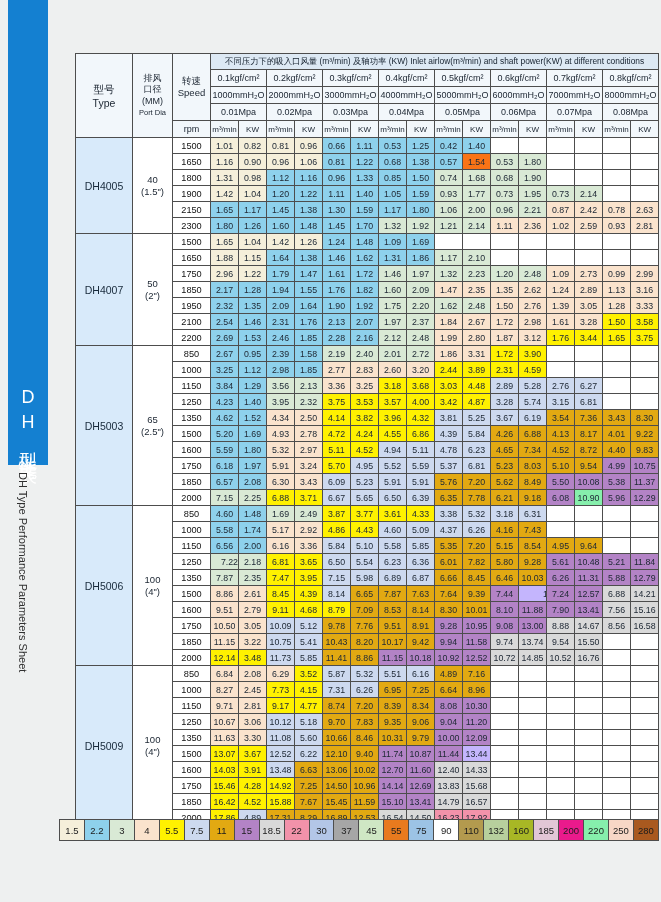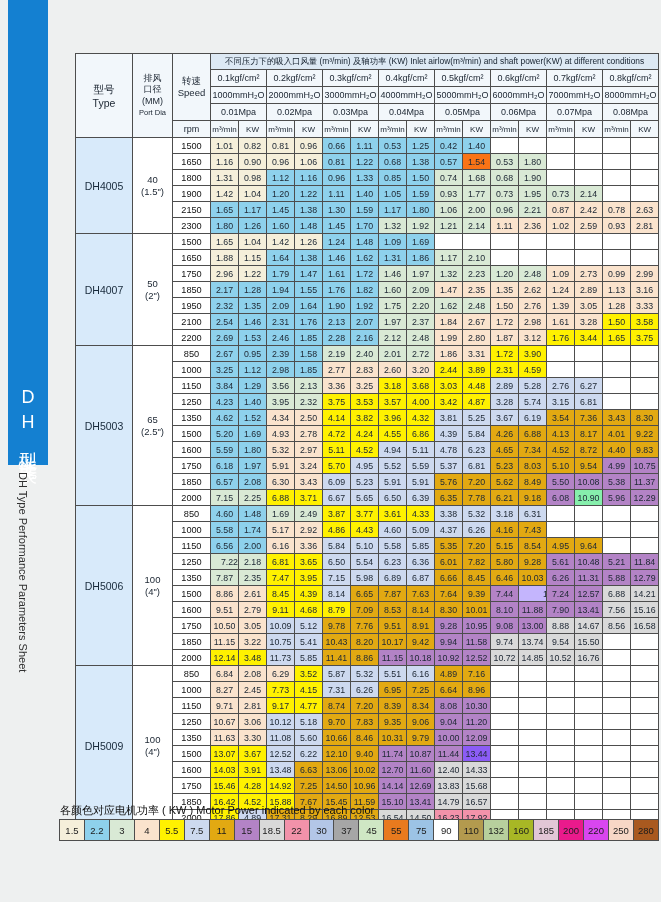--- a/index.html
+++ b/index.html
@@ -865,21 +865,21 @@
             <td class="rpm">1500</td>
             <td style="background: rgb(255, 241, 0);">13.07</td>
             <td style="background: rgb(255, 241, 0);">3.67</td>
             <td style="background: rgb(205, 217, 239);">12.52</td>
             <td style="background: rgb(205, 217, 239);">6.22</td>
             <td style="background: rgb(226, 169, 18);">12.10</td>
             <td style="background: rgb(226, 169, 18);">9.40</td>
             <td style="background: rgb(179, 131, 198);">11.74</td>
             <td style="background: rgb(179, 131, 198);">10.87</td>
             <td style="background: rgb(179, 131, 198);">11.44</td>
-            <td style="background: #8b5cf6; margin-left: 32px;">13.44</td>
+            <td style="background: #c4b5fd; margin-left: 32px;">13.44</td>
             <td class="blank"></td>
             <td class="blank"></td>
             <td class="blank"></td>
             <td class="blank"></td>
             <td class="blank"></td>
             <td class="blank"></td>
           </tr>
           <tr>
             <td class="rpm">1600</td>
             <td style="background: rgb(255, 241, 0);">14.03</td>
@@ -953,24 +953,20 @@
             <td class="blank"></td>
             <td class="blank"></td>
             <td class="blank"></td>
             <td class="blank"></td>
             <td class="blank"></td>
           </tr>
         </tbody>
       </table>
   </div>
 
-  <div class="leg-title">
-    <span>各颜色对应电机功率 ( KW )</span>
-    <span>Motor Power indicated by each color</span>
-  </div>
   <div class="leg-row" id="legend-row">
       <div class="leg-box" style="background: rgb(245, 239, 218);">1.5</div>
       <div class="leg-box" style="background: rgb(142, 209, 236);">2.2</div>
       <div class="leg-box" style="background: rgb(217, 233, 213);">3</div>
       <div class="leg-box" style="background: rgb(250, 227, 205);">4</div>
       <div class="leg-box" style="background: rgb(255, 241, 0);">5.5</div>
       <div class="leg-box" style="background: rgb(205, 217, 239);">7.5</div>
       <div class="leg-box" style="background: rgb(226, 169, 18);">11</div>
       <div class="leg-box" style="background: rgb(179, 131, 198);">15</div>
       <div class="leg-box" style="background: rgb(217, 217, 217);">18.5</div>
@@ -979,17 +975,17 @@
       <div class="leg-box" style="background: rgb(166, 166, 166);">37</div>
       <div class="leg-box" style="background: rgb(207, 231, 196); text-align: right;">45</div>
       <div class="leg-box" style="background: rgb(232, 122, 30);">55</div>
       <div class="leg-box" style="background: rgb(156, 195, 229);">75</div>
       <div class="leg-box" style="background: rgb(255, 255, 255);">90</div>
       <div class="leg-box" style="background: rgb(179, 154, 78);">110</div>
       <div class="leg-box" style="background: rgb(183, 207, 157);">132</div>
       <div class="leg-box" style="background: rgb(168, 183, 37);">160</div>
       <div class="leg-box" style="background: rgb(226, 198, 214);">185</div>
       <div class="leg-box" style="background: rgb(234, 26, 140);">200</div>
-      <div class="leg-box" style="background: #d946ef; text-align: right;">220</div>
+      <div class="leg-box" style="background: #86efac; text-align: right;">220</div>
       <div class="leg-box" style="background: rgb(247, 215, 198);">250</div>
       <div class="leg-box" style="background: rgb(169, 89, 31);">280</div>
     </div>
 </div>
 
 </body></html>

